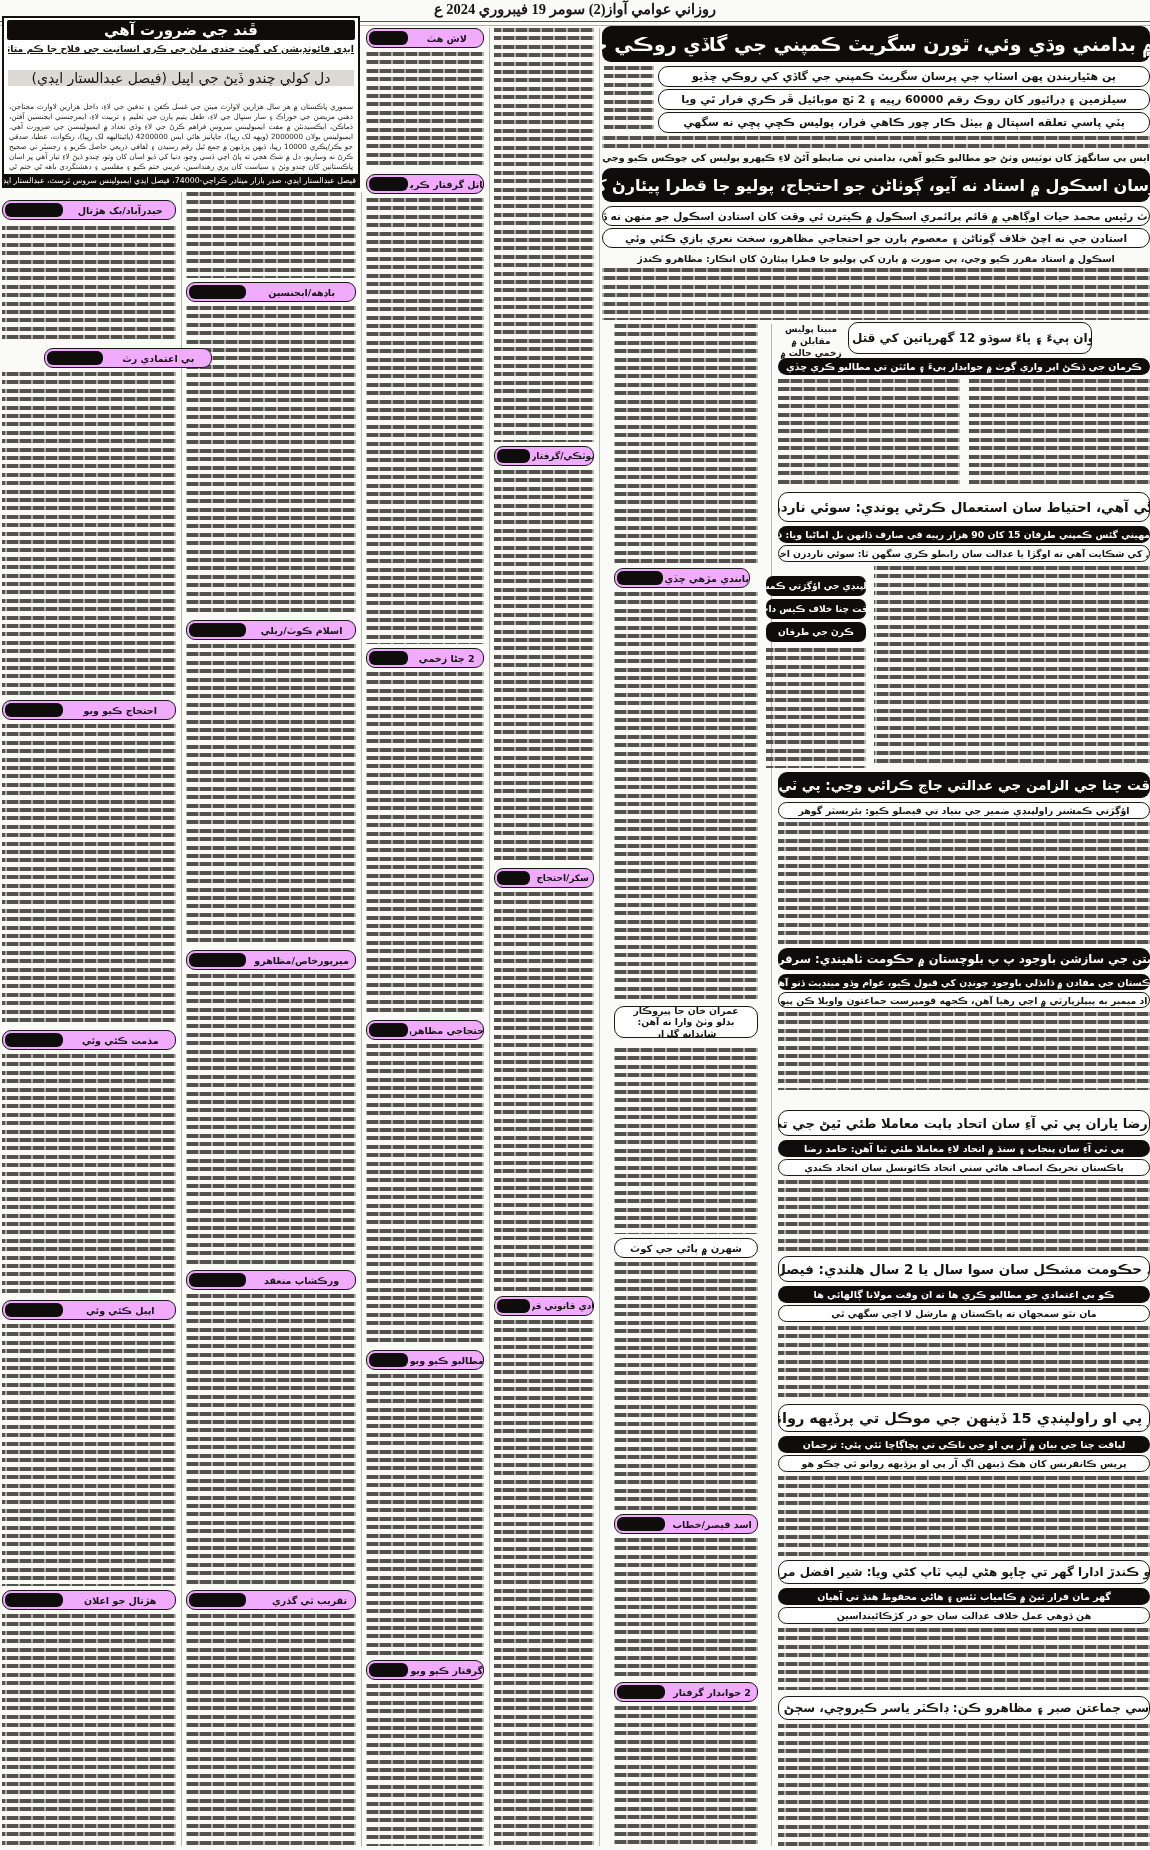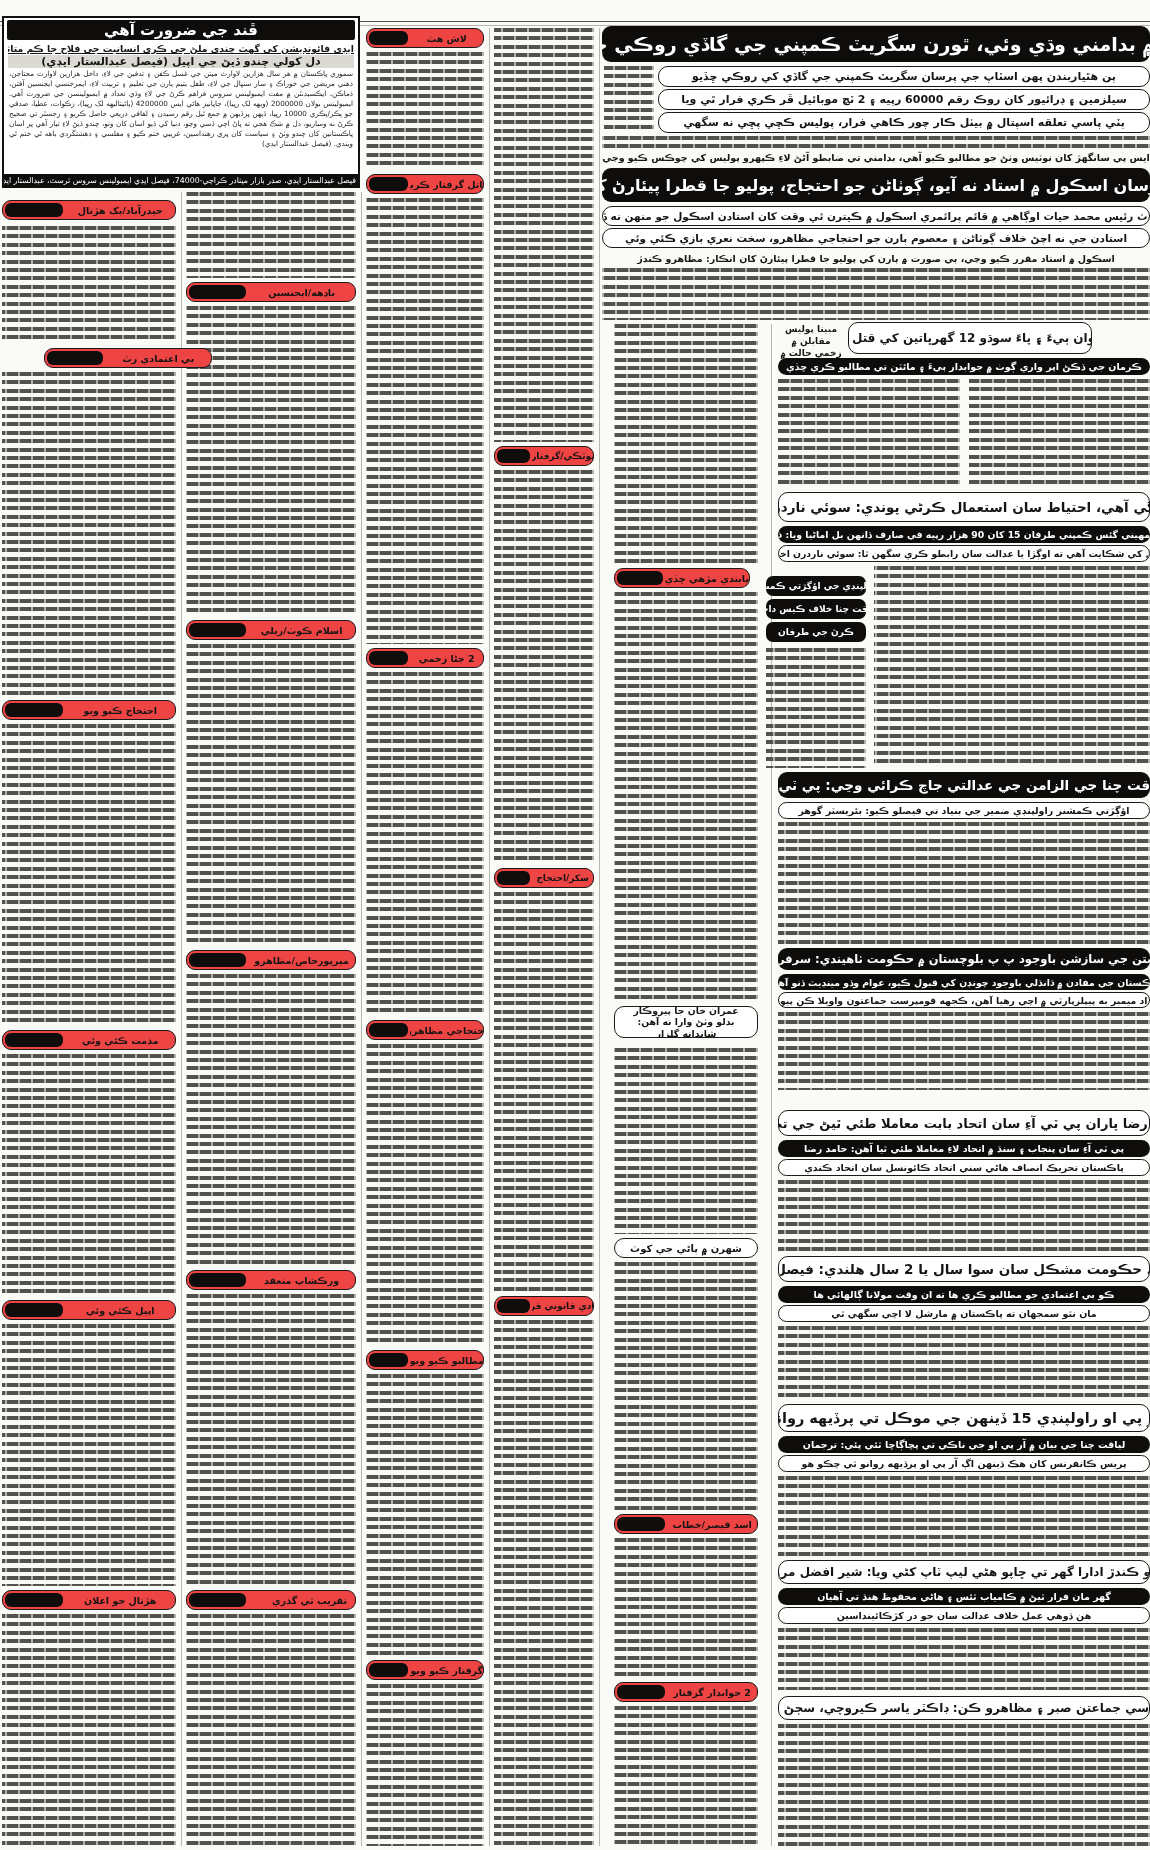--- a/index.html
+++ b/index.html
@@ -12,52 +12,53 @@
   .blk{position:absolute;box-sizing:border-box;}
   .h-black{background:#0e0d0c;color:#fff;border-radius:9px;display:flex;align-items:center;
         justify-content:center;font-weight:bold;padding:0 10px;white-space:nowrap;overflow:hidden;}
   .h-outline{background:#fff;border:1.6px solid #1b1a18;border-radius:10px;display:flex;
         align-items:center;justify-content:center;font-weight:bold;padding:0 8px;
         white-space:nowrap;overflow:hidden;}
   .catch{display:flex;align-items:center;justify-content:center;font-weight:bold;
         white-space:nowrap;overflow:hidden;}
   .kicker{display:flex;align-items:center;justify-content:center;text-align:center;
         font-weight:bold;line-height:1.35;}
-  .tab{background:#ef4444;border:1.4px solid #1b1a18;border-radius:9px;display:flex;
+  .tab{background:#f0abfc;border:1.4px solid #1b1a18;border-radius:9px;display:flex;
         align-items:stretch;overflow:hidden;}
   .tab .lbl{flex:1;display:flex;align-items:center;justify-content:center;font-weight:bold;
         white-space:nowrap;overflow:hidden;padding:0 4px;}
   .tab .pill{width:34%;background:#0e0d0c;border-radius:6px;margin:2px;}
   .stripes,.body-col{background-image:
         repeating-linear-gradient(to left, rgba(250,250,246,.55) 0 2px, rgba(250,250,246,0) 2px 13px),
         repeating-linear-gradient(to bottom,#54524c 0 4px, rgba(0,0,0,0) 4px 8.4px);}
   .body2{display:flex;gap:9px;}
   .body2 .body-col{flex:1;}
   .bb3{display:flex;flex-direction:column;gap:3px;}
   .bb3 .ln{flex:1;background:#0e0d0c;color:#fff;border-radius:7px;display:flex;
         align-items:center;justify-content:center;font-weight:bold;white-space:nowrap;overflow:hidden;}
   .vrule{position:absolute;width:1px;background:#b9b6ae;}
   
   #adbox{position:absolute;right:790px;top:16px;width:358px;height:172px;box-sizing:border-box;
         border:2px solid #111;background:#fff;display:flex;flex-direction:column;}
   #adbox .ttl{background:#0e0d0c;color:#fff;font-weight:bold;font-size:15px;text-align:center;
         padding:1px 0;margin:2px 3px;border-radius:2px;}
   #adbox .l1{font-weight:bold;font-size:9.3px;text-align:center;text-decoration:underline;
         margin:1px 4px 0;white-space:nowrap;overflow:hidden;}
-  #adbox .l2{font-weight:bold;font-size:11px;text-align:center;background:#dbd9d3;
-        margin:1px 4px;white-space:nowrap;overflow:hidden;}
+  #adbox .l2{font-weight:normal;font-size:14px;text-align:center;background:#dbd9d3;
+        margin:16px 4px;white-space:nowrap;overflow:hidden;}
   #adbox .bdy{flex:1;font-size:7.2px;line-height:1.38;text-align:justify;margin:0 5px;
         overflow:hidden;color:#262522;}
   #adbox .ftr{background:#0e0d0c;color:#fff;font-size:7.8px;text-align:center;
         white-space:nowrap;overflow:hidden;padding:1.5px 2px;}
 </style>
 </head>
 <body>
 
 <div id="page">
+  <div id="masthead">روزاني عوامي آواز(2) سومر 19 فيبروري 2024 ع</div>
   <div class="hrule2"></div>
 
   <div id="adbox">
     <div class="ttl">ڦند جي ضرورت آهي</div>
     <div class="l1">ايڊي فائونڊيشن کي گهٽ چندي ملڻ جي ڪري انسانيت جي فلاح جا ڪم متاثر ٿي رهيا آهن</div>
     <div class="l2">دل کولي چندو ڏيڻ جي اپيل (فيصل عبدالستار ايڊي)</div>
     <div class="bdy">سموري پاڪستان ۾ هر سال هزارين لاوارث ميتن جي غسل ڪفن ۽ تدفين جي لاءِ، داخل هزارين لاوارث محتاجن، ذهني مريضن جي خوراڪ ۽ سار سنڀال جي لاءِ، طفل يتيم ٻارن جي تعليم ۽ تربيت لاءِ، ايمرجنسي ايجنسين آفتن، ڌماڪن، ايڪسيڊنٽن ۾ مفت ايمبولينس سروس فراهم ڪرڻ جي لاءِ وڏي تعداد ۾ ايمبولينسن جي ضرورت آهي. ايمبولينس بولان 2000000 (ويهه لک رپيا)، جاپانيز هائي ايس 4200000 (ٻائيتاليهه لک رپيا)، زڪوات، عطيا، صدقي جو ٻڪر/ٻڪري 10000 رپيا، ڏيهن پرڏيهن ۾ جمع ٿيل رقم رسيدن ۽ لفافي ذريعي حاصل ڪريو ۽ رجسٽر تي صحيح ڪرڻ نه وساريو، دل ۾ شڪ هجي ته پاڻ اچي ڏسي وڃو، دنيا کي ڏيو اسان کان وٺو، چندو ڏيڻ لاءِ تيار آهي پر اسان پاڪستانين کان چندو وٺڻ ۽ سياست کان پري رهنداسين، غريبي ختم ڪيو ۽ مفلسي ۽ دهشتگردي باهه ٿي ختم ٿي ويندي. (فيصل عبدالستار ايڊي)</div>
     <div class="ftr">فيصل عبدالستار ايڊي، صدر بازار ميٺادر ڪراچي-74000، فيصل ايڊي ايمبولينس سروس ٽرسٽ، عبدالستار ايڊي فائونڊيشن</div>
   </div>
 

